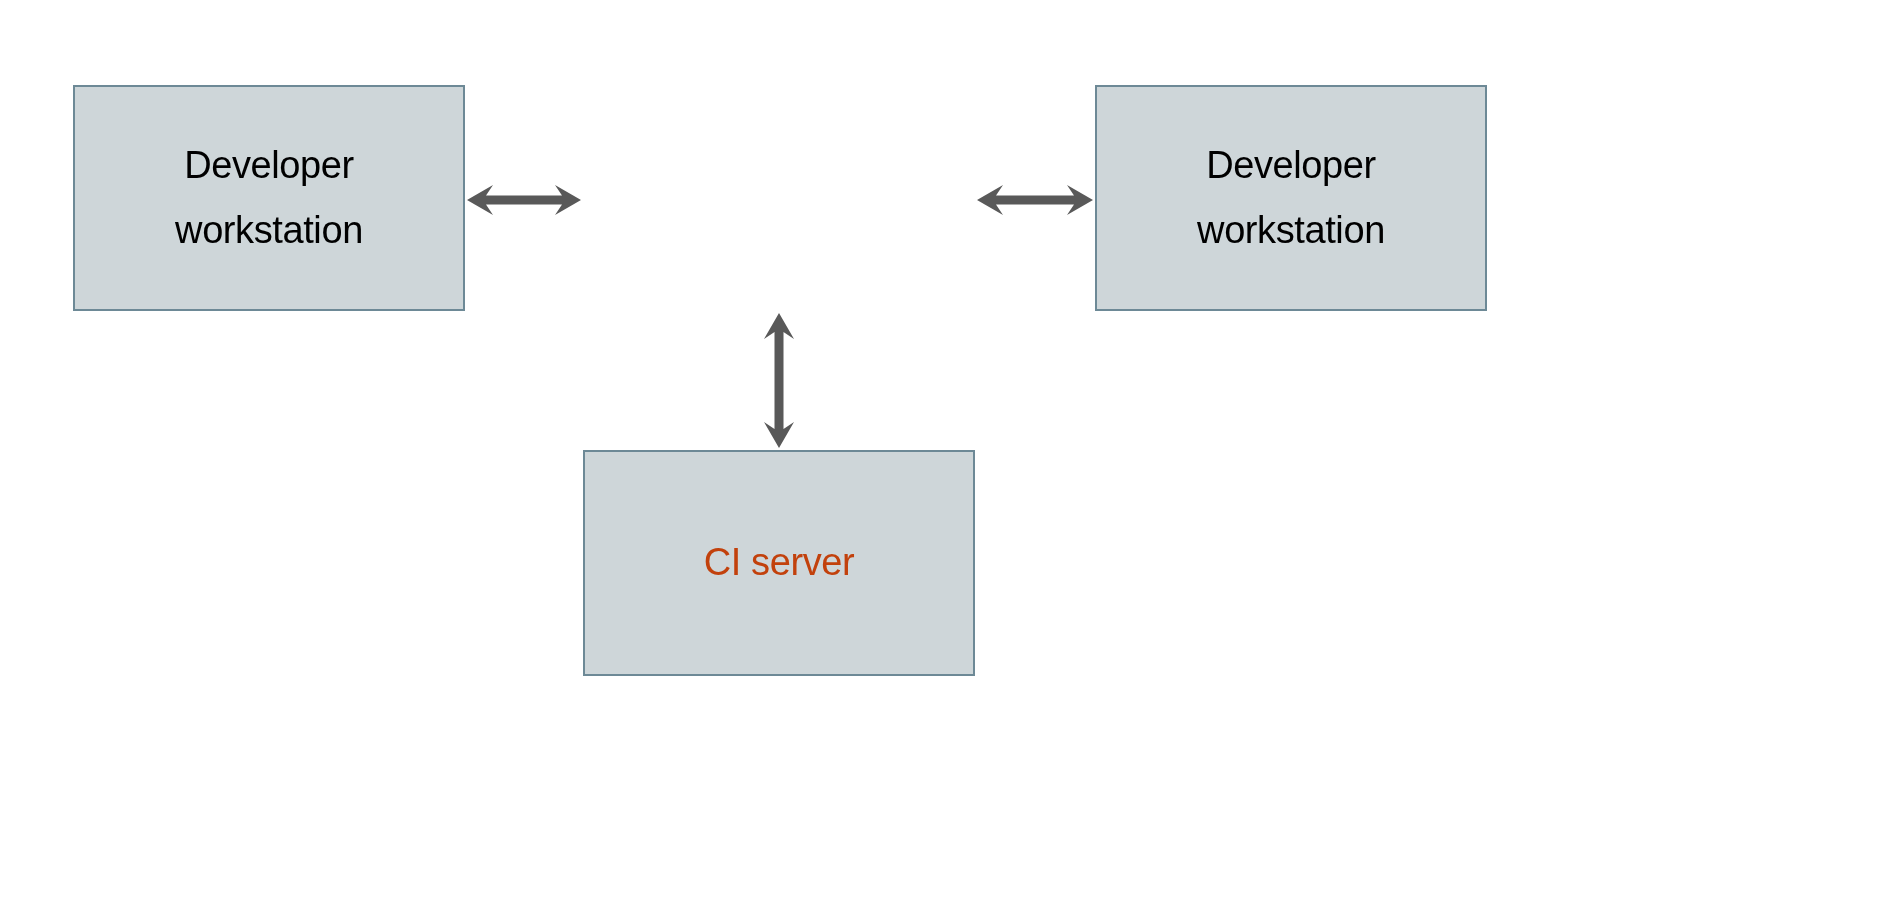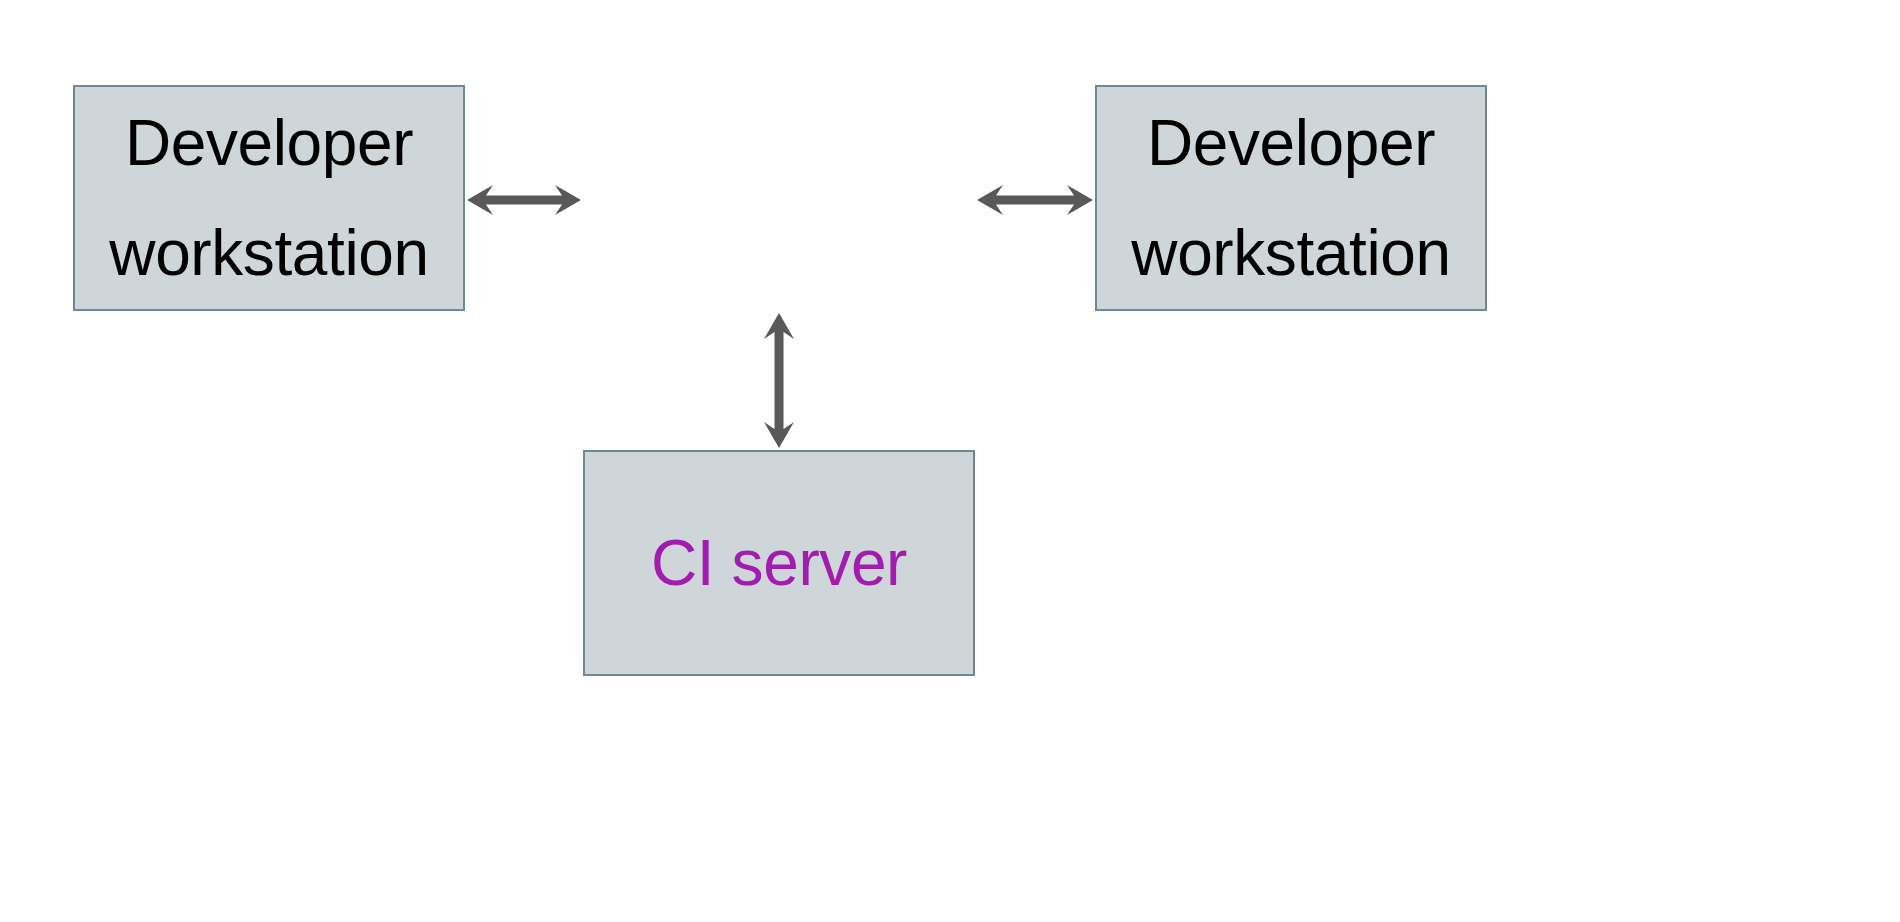--- a/index.html
+++ b/index.html
@@ -22,21 +22,21 @@
     box-sizing: border-box;
     background: #ced6d9;
     border: 2px solid #6d8996;
     display: flex;
     align-items: center;
     justify-content: center;
     text-align: center;
   }
   .node-label {
     font-family: "Liberation Sans", sans-serif;
-    font-size: 64px;
+    font-size: 38px;
     line-height: 1.72;
     color: #000000;
     letter-spacing: -0.4px;
     white-space: pre-line;
     padding: 0 6px;
   }
   .edge {
     position: absolute;
     pointer-events: none;
   }
@@ -55,21 +55,21 @@
 workstation</span>
   </div>
 
 
   <div class="node" id="node-2" style="left: 1095px; top: 85px; width: 392px; height: 226px; background: rgb(206, 214, 217); border-color: rgb(109, 137, 150);">
     <span class="node-label" style="color: rgb(0, 0, 0);">Developer
 workstation</span>
   </div>
 
   <div class="node" id="node-3" style="left: 583px; top: 450px; width: 392px; height: 226px; background: rgb(206, 214, 217); border-color: rgb(109, 137, 150);">
-    <span class="node-label" style="color: #a21caf;">CI server</span>
+    <span class="node-label" style="color: #c2410c;">CI server</span>
   </div>
 
   <div class="edge" id="edge-0" style="left: 467px; top: 185px; width: 114px; height: 30px;">
     <svg id="edge-svg-0" width="114" height="30" viewBox="0 0 114 30">
         <path d="M 0 15 L 26 0 L 19 10.5 L 95 10.5 L 88 0 L 114 15 L 88 30 L 95 19.5 L 19 19.5 L 26 30 Z" fill="#595959"></path>
       </svg>
   </div>
 
   <div class="edge" id="edge-1" style="left: 977px; top: 185px; width: 116px; height: 30px;">
     <svg id="edge-svg-1" width="116" height="30" viewBox="0 0 116 30">

